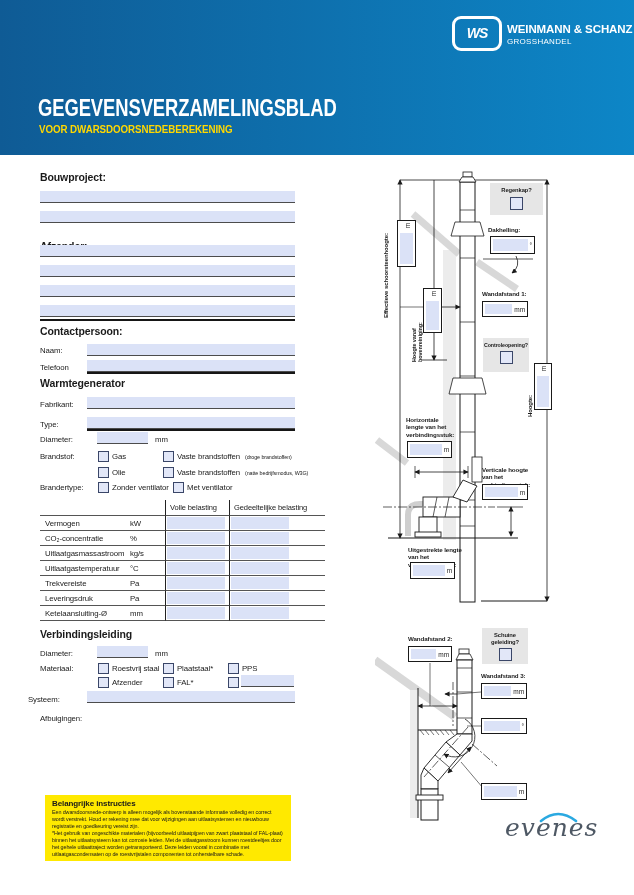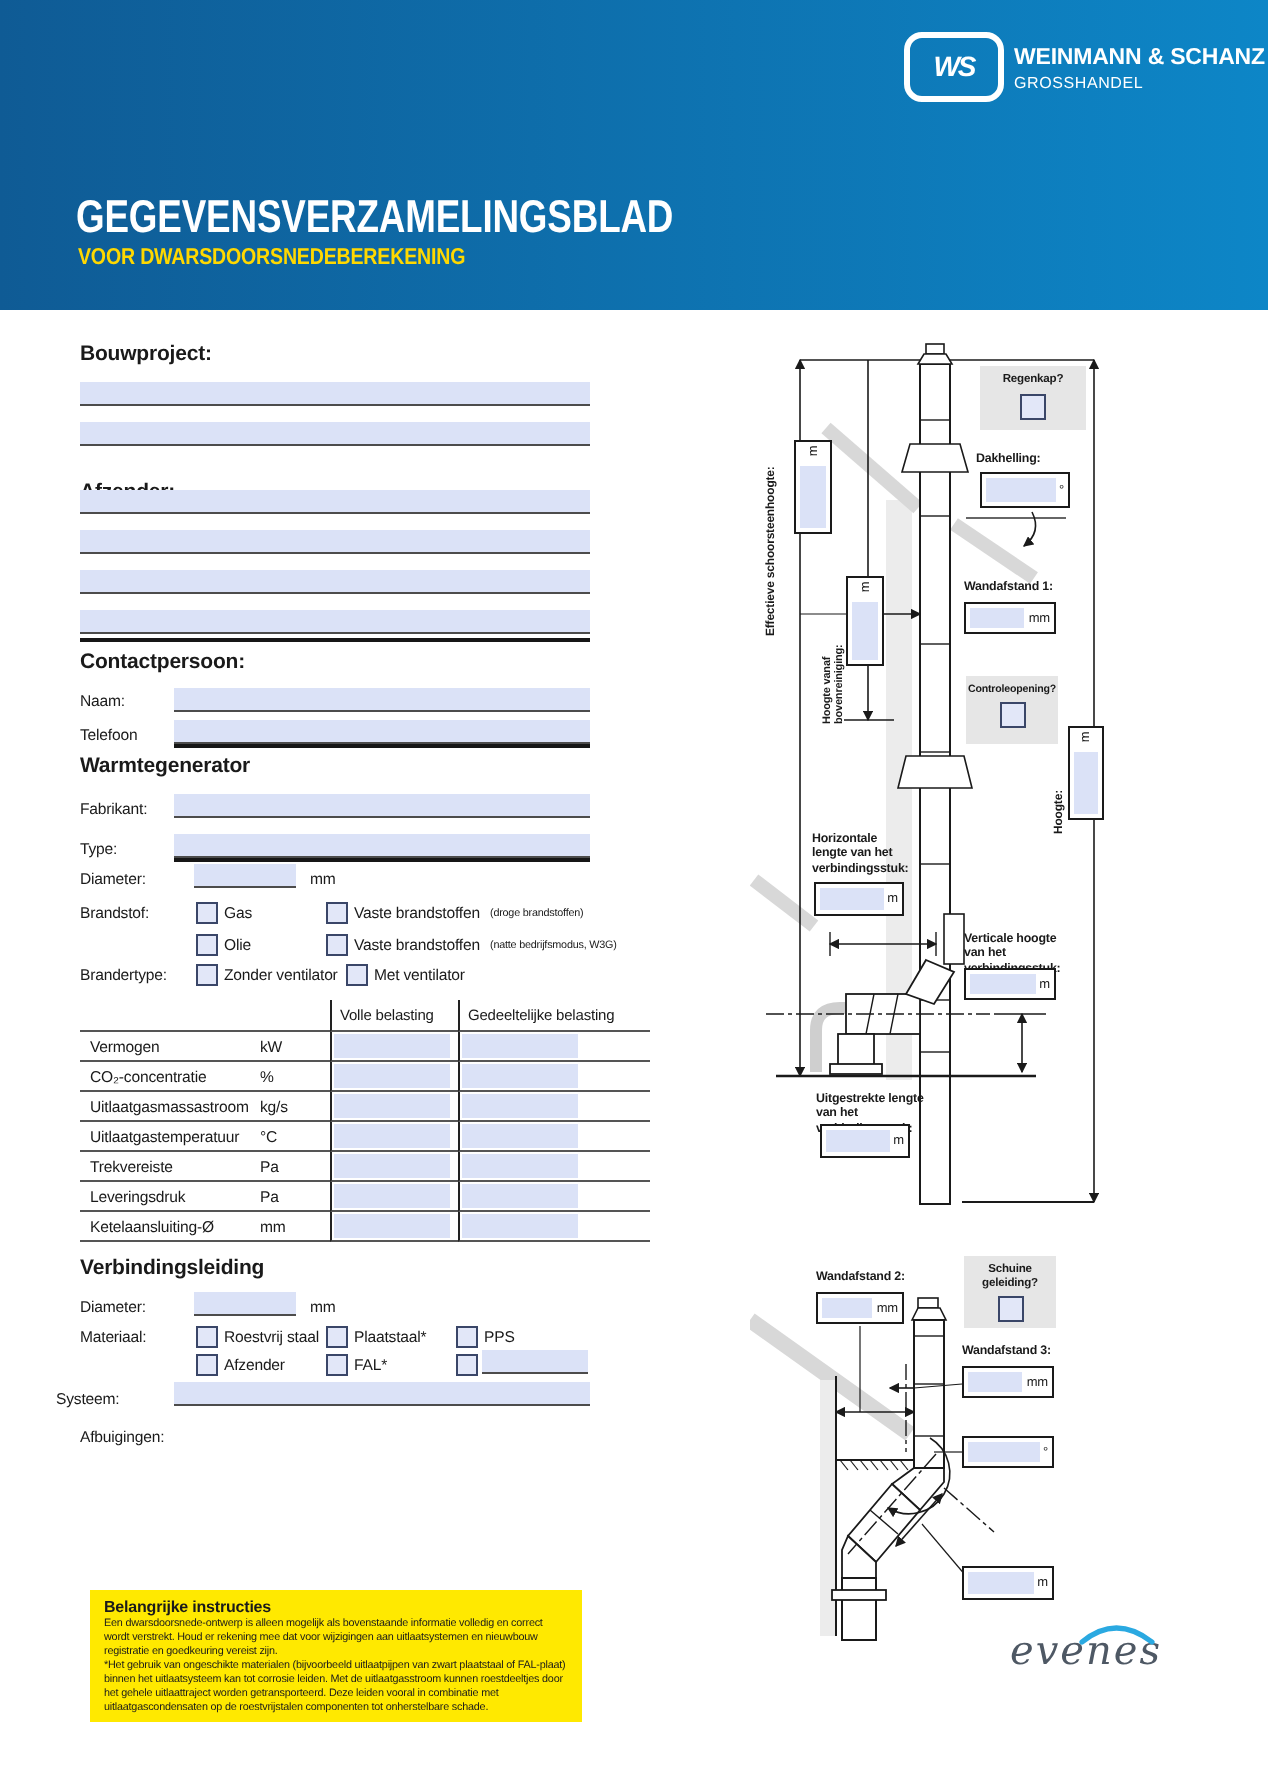--- a/index.html
+++ b/index.html
@@ -59,21 +59,21 @@
   .dfill{flex:1;height:100%;background:#dbe2f7;}
   .dunit{font-size:6.5px;margin-left:2px;}
   .vbox{position:absolute;background:#fff;border:1px solid #1a1a1a;box-sizing:border-box;}
   .vfill{position:absolute;left:2px;right:2px;top:12px;bottom:2px;background:#dbe2f7;}
   .vunit{position:absolute;top:1px;left:50%;transform:translateX(-50%) rotate(-90deg);font-size:6.5px;}
   .gbox{position:absolute;background:#e6e6e6;text-align:center;padding-top:4px;box-sizing:border-box;}
   .glabel{font-size:5.8px;font-weight:bold;line-height:1.15;}
   .gcb{width:11px;height:11px;margin:3px auto 0;background:#e2e7f8;border:1px solid #3a4668;}
   
   .evenes{position:absolute;left:505px;top:813px;font-family:"DejaVu Serif",serif;font-style:italic;
-          font-size:20px;color:#4e5864;letter-spacing:1px;}
+          font-size:25px;color:#4e5864;letter-spacing:1px;}
   .evarc{position:absolute;left:33px;top:-3px;}
   .ftr{position:absolute;left:0;top:872px;width:634px;height:23px;
        background:linear-gradient(90deg,#0d5f98,#0d86c6);color:#fff;font-size:8.3px;
        text-align:center;line-height:23px;white-space:nowrap;}
   .fb{font-weight:bold;}
 </style>
 </head>
 <body>
 
 <div class="page">

